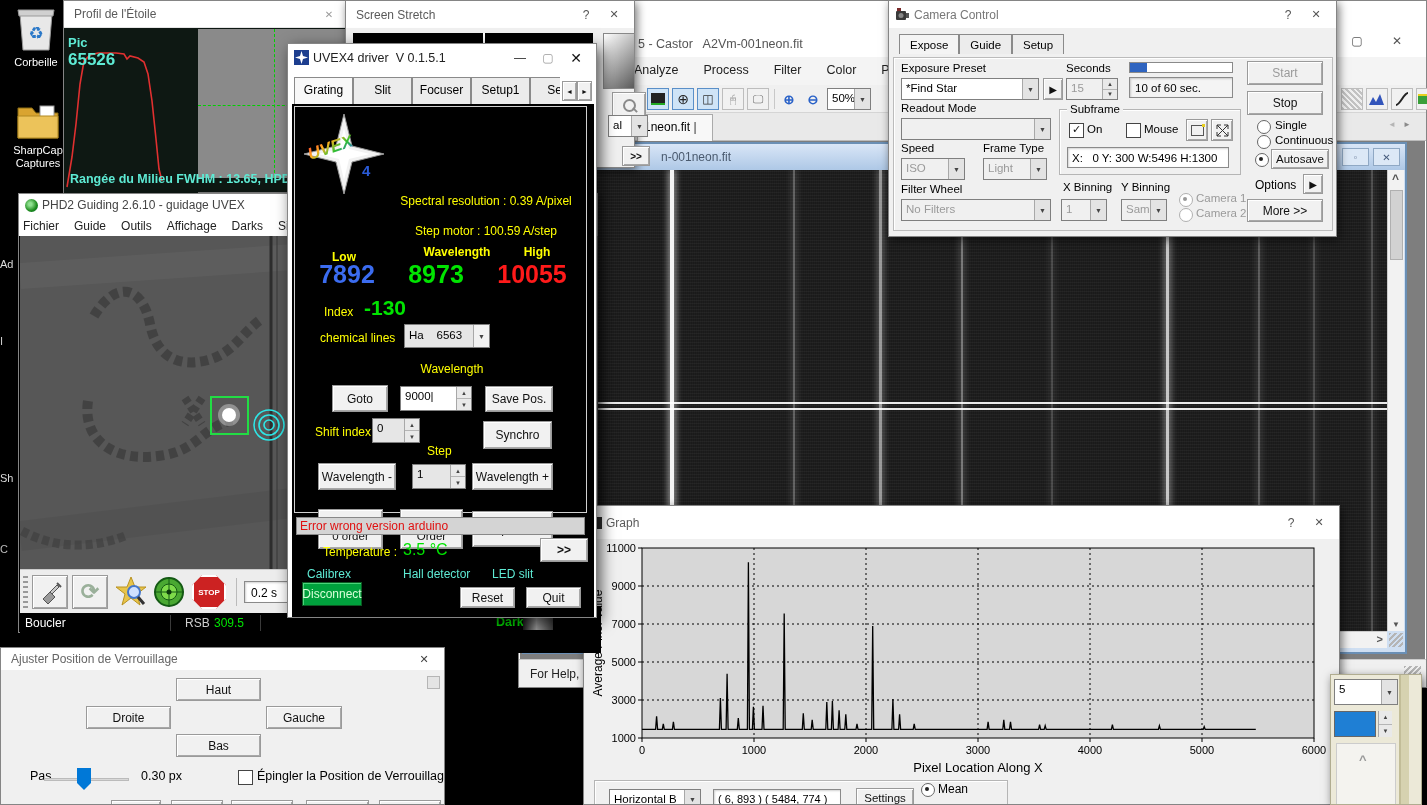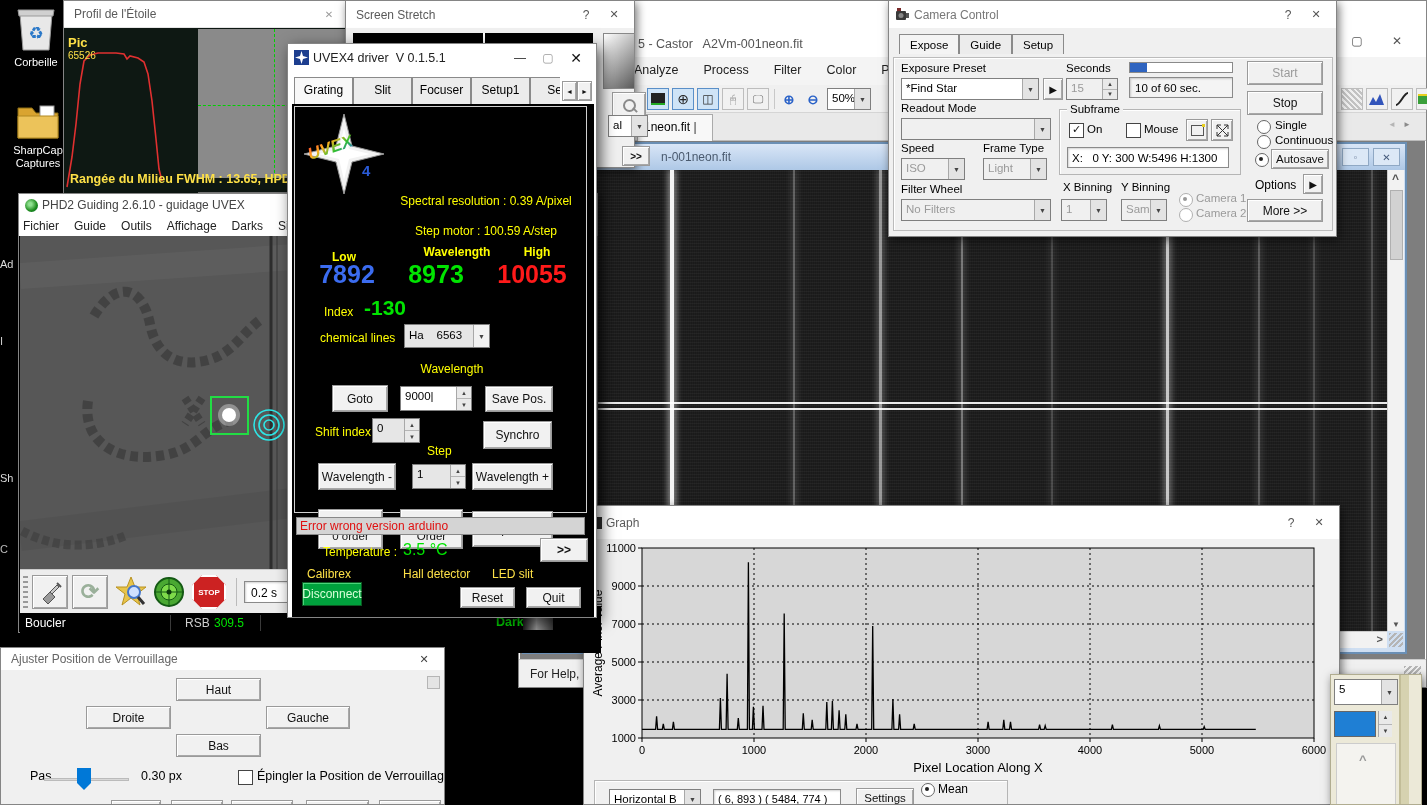--- a/index.html
+++ b/index.html
@@ -15,21 +15,21 @@
       border:1px solid #9a9a9a;box-shadow:inset 1px 1px 0 #fff,inset -1px -1px 0 #a8a8a8;font-size:12px;color:#111;box-sizing:border-box}
   .dis{color:#9a9a9a!important}
   .sunk{background:#fff;border:1px solid #8a8a8a;box-shadow:inset 1px 1px 2px rgba(0,0,0,.18)}
   .combo{position:absolute;display:flex;align-items:stretch;background:#fff;border:1px solid #7f7f7f;box-sizing:border-box}
   .cv{flex:1;font-size:11.5px;padding:3px 0 0 4px;white-space:pre;overflow:hidden}
   .ca{width:15px;background:#e3e3e3;border-left:1px solid #a8a8a8;display:flex;align-items:center;justify-content:center;font-size:7px;color:#444}
   .combo.gray{background:#f0f0f0}.combo.gray .cv{color:#9a9a9a}
   .spins{width:14px;display:flex;flex-direction:column;border-left:1px solid #a8a8a8}
   .spins span{flex:1;display:flex;align-items:center;justify-content:center;font-size:6px;color:#444;background:#e9e9e9}
   .spins span+span{border-top:1px solid #b5b5b5}
-  .ylw{color:#ffff00}.grn{color:#00e400}.red{color:#fde047}
+  .ylw{color:#ffff00}.grn{color:#00e400}.red{color:#5eead4}
   .pre{white-space:pre}
   .cb{position:absolute;width:13px;height:13px;background:#fff;border:1px solid #444;font-size:11px;line-height:11px;text-align:center;color:#111}
   .rd{position:absolute;width:12px;height:12px;border:1px solid #666;border-radius:50%;background:#fff}
   .rd.on::after{content:"";position:absolute;left:3px;top:3px;width:4px;height:4px;border-radius:50%;background:#222}
   .rd.gray{border-color:#b0b0b0}.rd.gray.on::after{background:#999}
   .gb{position:absolute;border:1px solid #b5b5b5;box-shadow:inset 1px 1px 0 #fff}
   .leg{position:absolute;background:#f0f0f0;padding:0 3px;font-size:11.5px}
   .utab{width:57px;text-align:center;padding:5px 0 4px;background:#ececec;border:1px solid #8a8a8a;border-bottom:none;font-size:12px;flex:0 0 auto}
   .utab.sel{background:#f8f8f8}
   .ctab{padding:4px 10px 3px;background:#ececec;border:1px solid #8a8a8a;border-bottom:none;font-size:11.5px;flex:0 0 auto}
@@ -169,21 +169,21 @@
 <div class="win" style="left:63px;top:0;width:287px;height:193px;background:#0e1813">
   <div class="tb" style="border-bottom:1px solid #e5e5e5">
     <span class="ttl">Profil de l'Étoile</span>
     <span class="wb dis" style="font-size:10px;color:#c0c0c0">✕</span>
   </div>
   <div class="a" style="left:0;top:28px;width:134px;height:164px;background:#0e1813">
     <svg width="134" height="164" viewBox="0 0 134 164">
       <polyline points="3,158 8,128 12,95 16,55 20,32 26,26 34,24 52,24 60,25 63,30 66,27 74,29 80,33 84,45 88,72 92,110 95,140 98,152" fill="none" stroke="#e03030" stroke-width="1.6"></polyline>
     </svg>
     <div class="a red" style="left:4px;top:6px;font-size:13px;font-weight:bold">Pic</div>
-    <div class="a red" style="left:4px;top:21px;font-size:10px;font-weight:normal">65526</div>
+    <div class="a red" style="left:4px;top:21px;font-size:17px;font-weight:bold">65526</div>
   </div>
   <div class="a" style="left:134px;top:28px;width:151px;height:149px;background:#8a8a8a">
     <div class="a" style="left:76px;top:0;width:0;height:149px;border-left:1px dashed #00d000"></div>
     <div class="a" style="left:0;top:76px;width:151px;height:0;border-top:1px dashed #00d000"></div>
   </div>
   <div class="a red" style="left:6px;top:171px;font-size:12.5px;font-weight:bold;white-space:nowrap;overflow:hidden;width:278px">Rangée du Milieu FWHM : 13.65, HPD :</div>
 </div>
 
 <div class="win" style="left:345px;top:0;width:290px;height:168px">
   <div class="tb">
@@ -491,21 +491,21 @@
   <div class="tb" style="height:22px;background:#fff">
     <span class="ttl" style="color:#666">Ajuster Position de Verrouillage</span>
     <span class="wb" style="font-size:11px;color:#444">✕</span>
   </div>
   <div class="a b3" style="left:175px;top:30px;width:85px;height:23px">
       <span>Haut</span>
     </div>
   <div class="a b3" style="left:85px;top:58px;width:85px;height:23px">
       <span>Droite</span>
     </div>
-  <div class="a b3" style="left:265px;top:58px;width:84px;height:23px">
+  <div class="a b3" style="left:265px;top:58px;width:76px;height:23px">
       <span>Gauche</span>
     </div>
   <div class="a b3" style="left:175px;top:86px;width:85px;height:23px">
       <span>Bas</span>
     </div>
   <div class="a" style="left:426px;top:28px;width:13px;height:13px;background:#e4e4e4;border:1px solid #b5b5b5"></div>
   <span class="lab" style="left:29px;top:121px;font-size:12.5px">Pas</span>
   <div class="a" style="left:43px;top:130px;width:85px;height:3px;background:#d8d8d8;border:1px solid #bbb"></div>
   <div class="a" style="left:76px;top:120px;width:14px;height:22px;background:#0078d7;clip-path:polygon(0 0,100% 0,100% 68%,50% 100%,0 68%)"></div>
   <span class="lab" style="left:140px;top:121px;font-size:12.5px">0.30 px</span>

